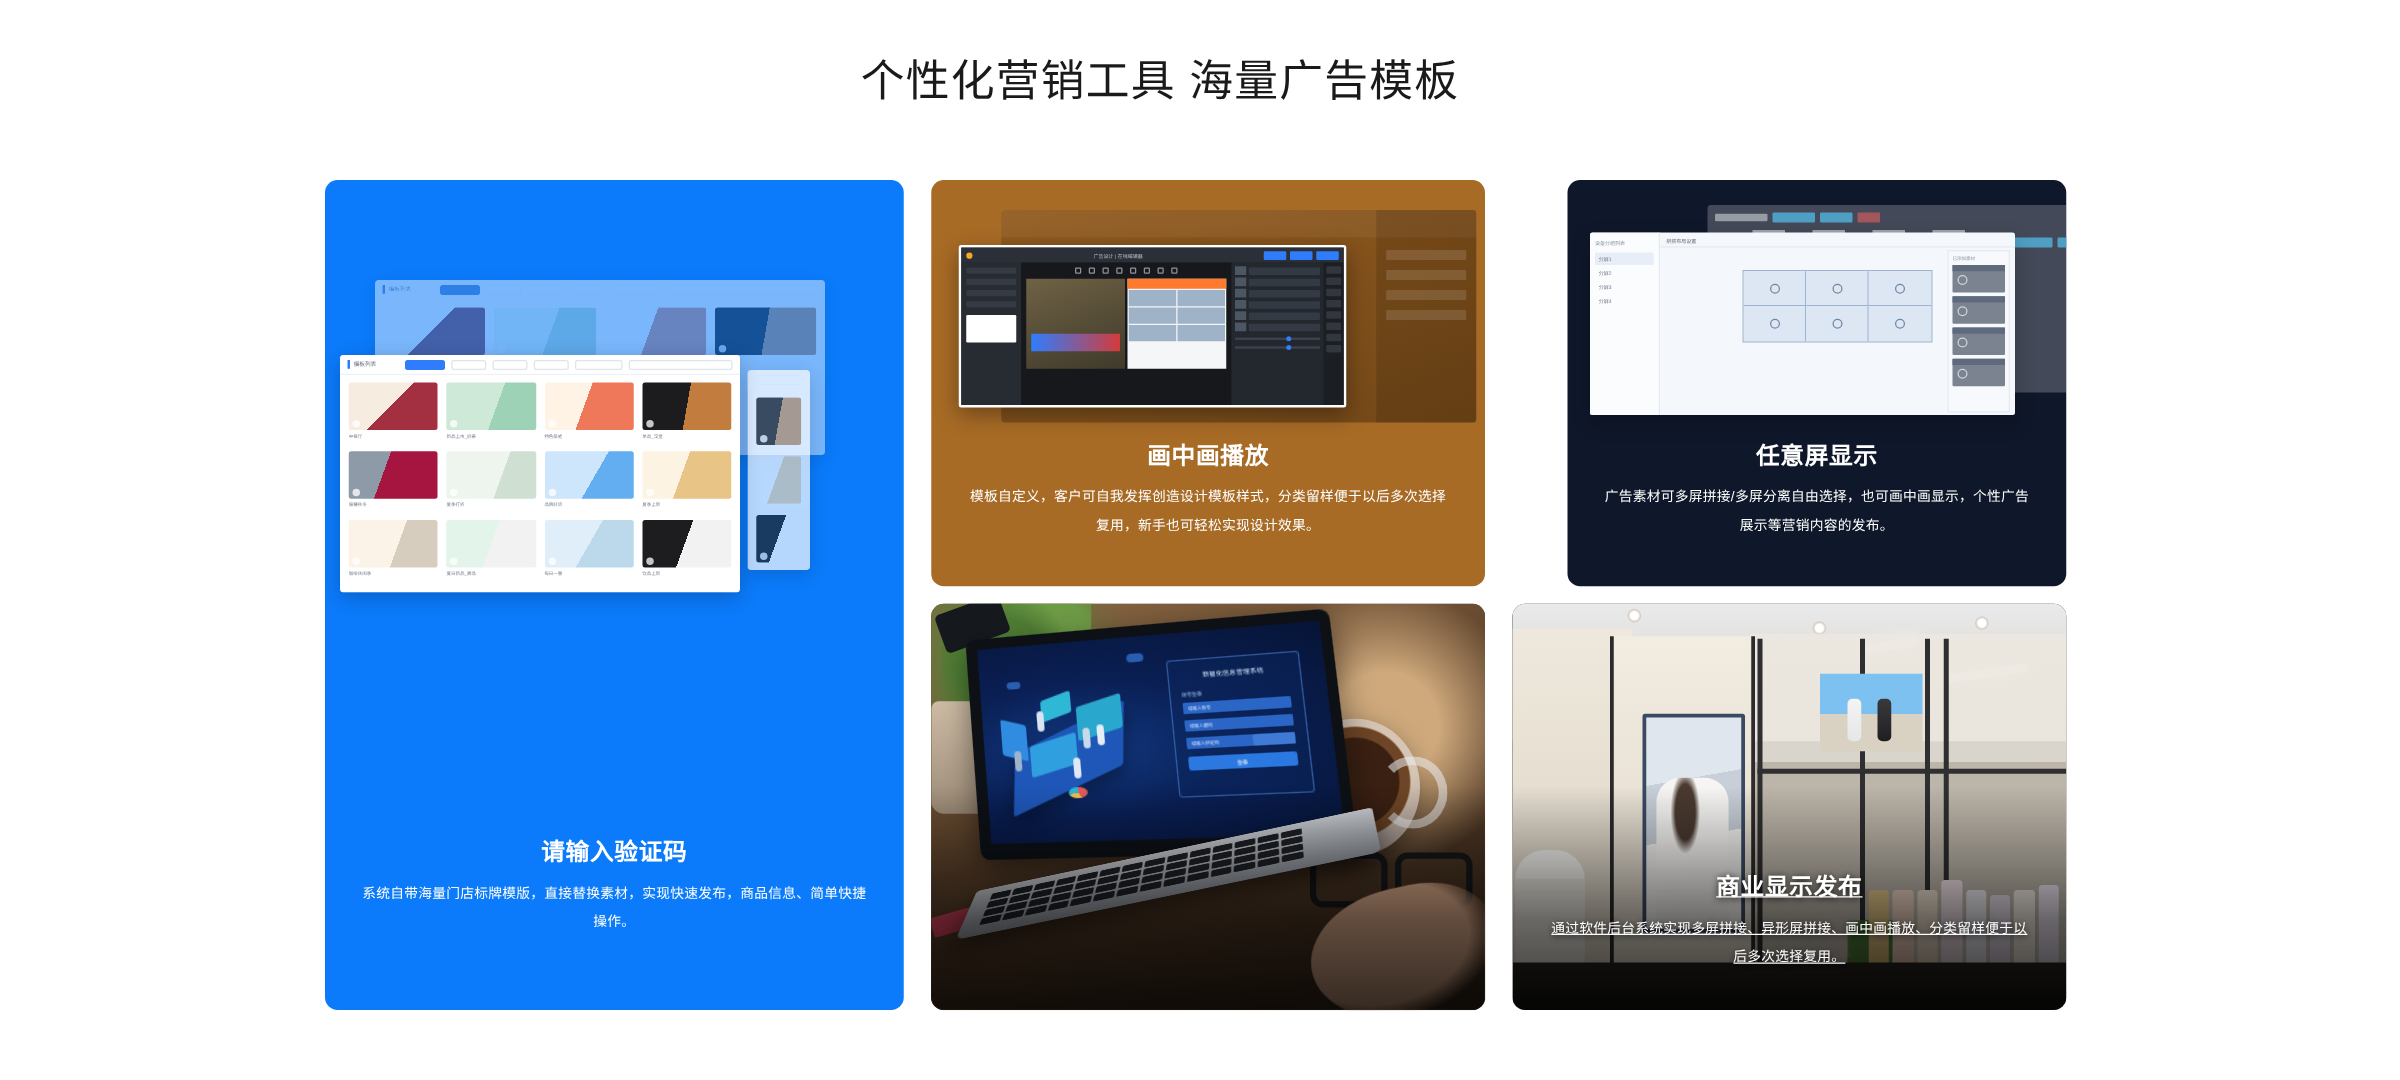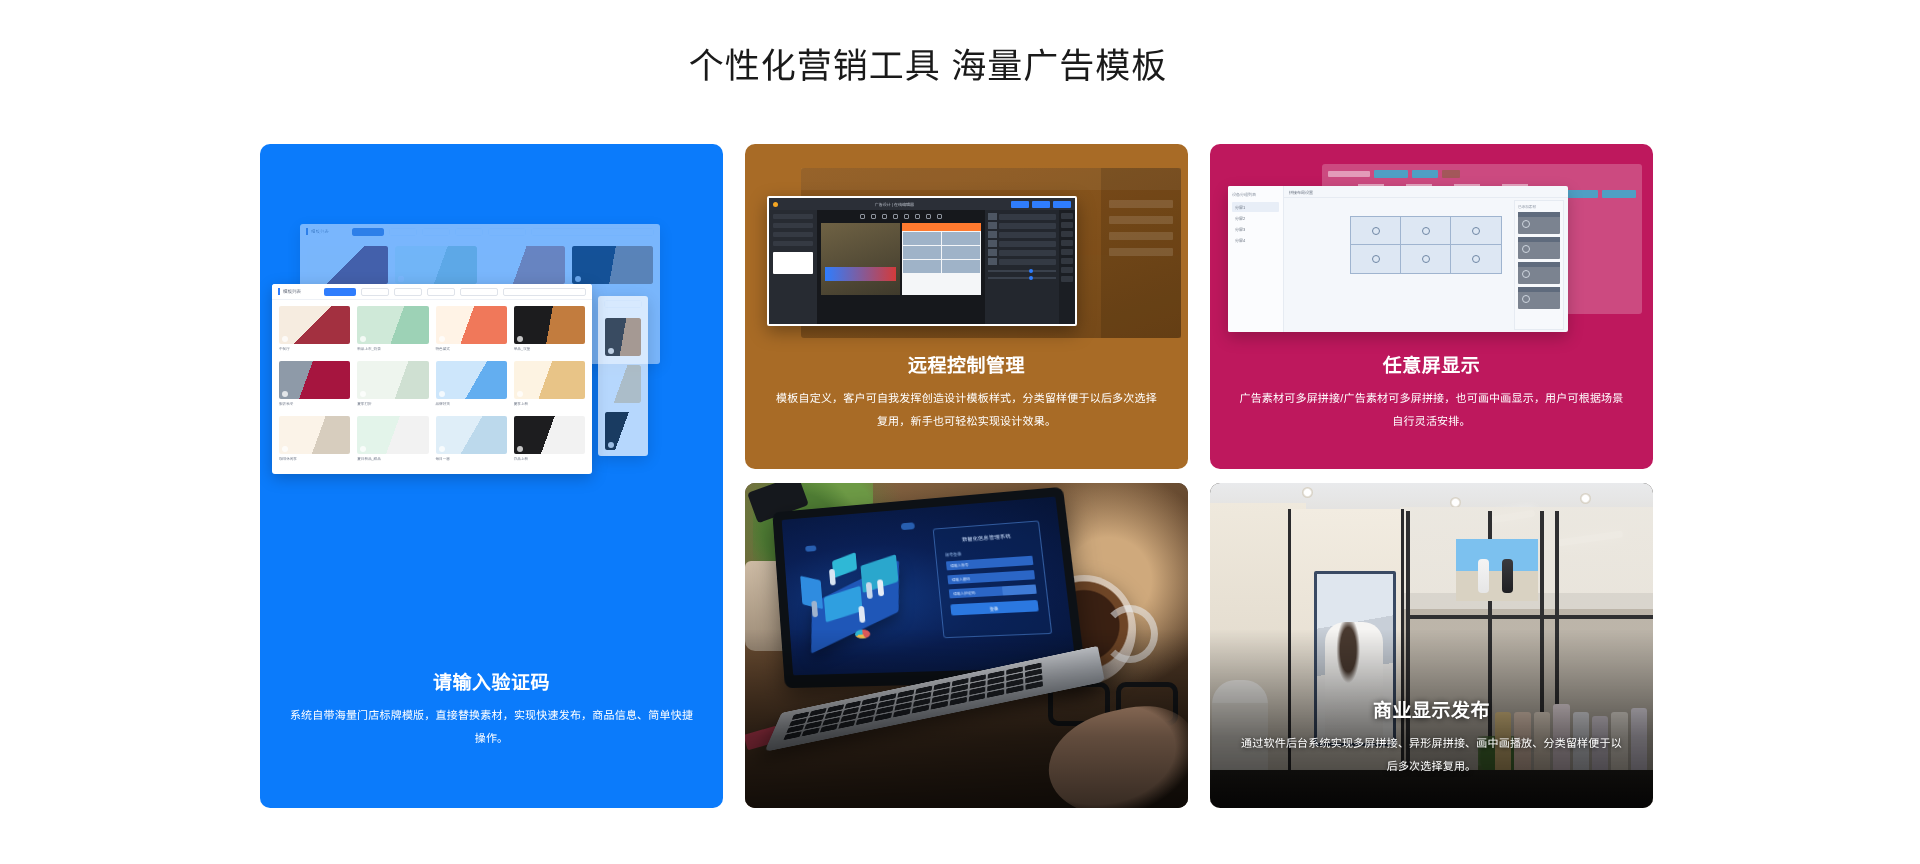--- a/index.html
+++ b/index.html
@@ -174,21 +174,21 @@
   .ew-right { width: 74px; background: #23272e; padding: 3px; }
   .ew-right .layer { display: flex; align-items: center; gap: 2px; margin-bottom: 2px; }
   .ew-right .layer .th { width: 9px; height: 7px; background: #4d5663; }
   .ew-right .layer .nm { flex: 1; height: 6px; background: #343a44; border-radius: 1px; }
   .ew-right .sld { height: 2px; background: #3a414c; margin: 5px 0; position: relative; }
   .ew-right .sld::after { content:""; position:absolute; left:60%; top:-1.5px; width:4px; height:4px; border-radius:50%; background:#2f7dfd; }
   .ew-rail { width: 16px; background: #1b1e23; padding: 3px 2px; }
   .ew-rail i { display: block; height: 6px; background: #32373f; border-radius: 1px; margin-bottom: 3px; }
 
   
-  #card-screens { background: #be185d; }
+  #card-screens { background: #0f172a; margin-left: 44px; }
   #card-screens .card-text { bottom: 36px; }
 
   .ms-back {
     position: absolute; left: 112px; top: 20px; width: 320px; height: 150px;
     background: rgba(255,255,255,.22); border-radius: 3px; padding: 6px;
   }
   .ms-back .bar { display: flex; gap: 4px; align-items: center; margin-bottom: 6px; }
   .ms-back .bar .lbl { width: 42px; height: 6px; background: rgba(255,255,255,.45); border-radius: 1px; }
   .ms-back .bar .b1 { width: 34px; height: 8px; background: #4f9fc4; border-radius: 1px; }
   .ms-back .bar .b2 { width: 26px; height: 8px; background: #4f9fc4; border-radius: 1px; }
@@ -352,21 +352,21 @@
     background: #d9455e; border-radius: 2px; transform: rotate(-16deg);
   }
   .vignette {
     position: absolute; inset: 0;
     background: linear-gradient(180deg, rgba(0,0,0,0) 45%, rgba(0,0,0,.55) 78%, rgba(0,0,0,.75) 100%);
     z-index: 20;
   }
 
   
   #card-store { background: #2a2622; }
-  #card-store .card-text { bottom: 30px; }
+  #card-store .card-text { bottom: 30px; text-decoration: underline; }
 
   .store { position: absolute; inset: 0; overflow: hidden; }
   .store .ceiling {
     position: absolute; left: 0; top: 0; right: 0; height: 110px;
     background: linear-gradient(180deg,#e9eaec 0%, #dcd8d0 60%, #cfc6b8 100%);
   }
   .store .ceiling .light {
     position: absolute; height: 7px; width: 66px; background: #fdfdfd; border-radius: 4px;
     box-shadow: 0 0 12px rgba(255,255,255,.9);
   }
@@ -678,21 +678,21 @@
             <i></i>
             <i></i>
             <i></i>
             <i></i>
             <i></i>
           </div>
         </div>
       </div>
 
       <div class="card-text">
-        <div class="card-title">远程控制管理</div>
+        <div class="card-title">画中画播放</div>
         <div class="card-desc">模板自定义，客户可自我发挥创造设计模板样式，分类留样便于以后多次选择复用，新手也可轻松实现设计效果。</div>
       </div>
     </div>
 
     <div class="card" id="card-screens">
 
       <div class="ms-back">
         <div class="bar">
           <span class="lbl"></span>
           <span class="b1"></span>
@@ -738,21 +738,21 @@
             <div class="card-sm"></div>
             <div class="card-sm"></div>
             <div class="card-sm"></div>
             <div class="card-sm"></div>
           </div>
         </div>
       </div>
 
       <div class="card-text">
         <div class="card-title">任意屏显示</div>
-        <div class="card-desc">广告素材可多屏拼接/广告素材可多屏拼接，也可画中画显示，用户可根据场景自行灵活安排。</div>
+        <div class="card-desc">广告素材可多屏拼接/多屏分离自由选择，也可画中画显示，个性广告展示等营销内容的发布。</div>
       </div>
     </div>
 
     <div class="card shadowed" id="card-remote">
       <div class="photo">
         <div class="desk"></div>
         <div class="plant"></div>
         <div class="pot"></div>
         <div class="phone"></div>
         <div class="eraser"></div>

